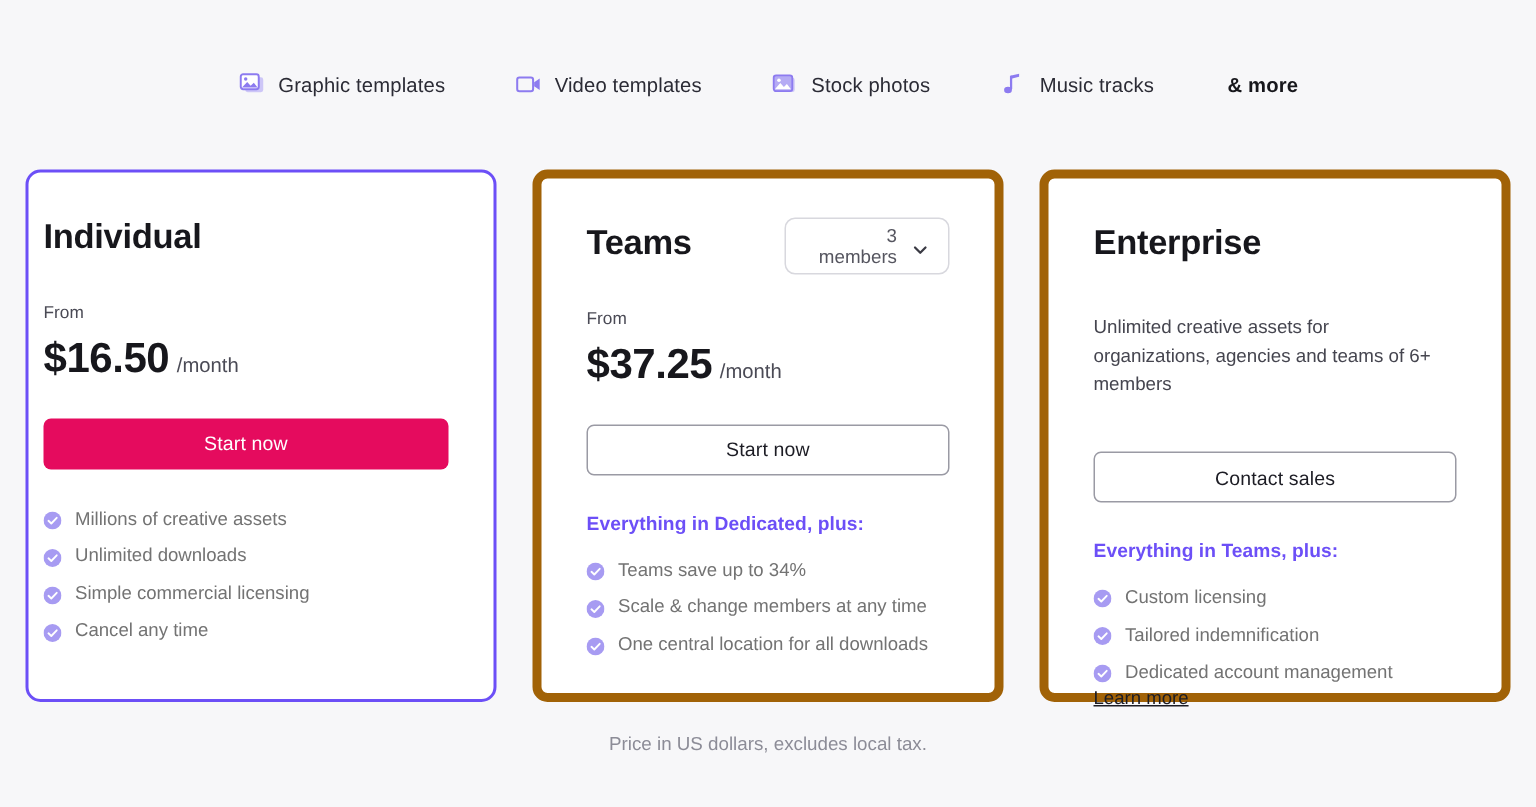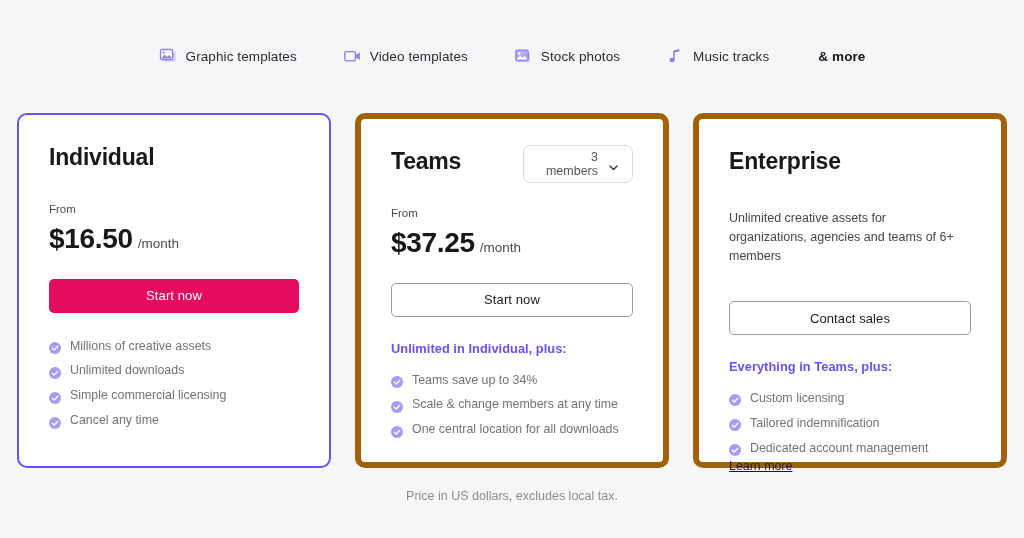--- a/index.html
+++ b/index.html
@@ -80,20 +80,21 @@
     position: relative;
     width: 314px;
     background: #ffffff;
     border-radius: 10px;
     border: 6px solid #a16207;
     padding: 30px 30px 0 30px;
   }
 
   .card.featured {
     border: 2.5px solid #6c4ff7;
+    padding-left: 10px;
   }
 
   .card-head {
     display: flex;
     align-items: flex-start;
     justify-content: space-between;
     min-height: 34px;
   }
 
   .card-title {
@@ -376,21 +377,21 @@
       <div class="from-label">From</div>
       <div class="price-row">
         <span class="price-amount">$37.25</span>
         <span class="price-period">/month</span>
       </div>
 
       <div class="cta-slot">
         <button class="cta cta-secondary">Start now</button>
       </div>
 
-      <div class="features-heading">Unlimited in Individual, plus:</div>
+      <div class="features-heading">Everything in Dedicated, plus:</div>
 
       <ul class="features">
         <li>
           <span class="check-icon">
             <svg width="12" height="12" viewBox="0 0 12 12">
                 <circle cx="6" cy="6" r="6" fill="#a79bf2"></circle>
                 <path d="M3.3 6.2 L5.2 8 L8.8 4.2" stroke="#ffffff" stroke-width="1.25" fill="none" stroke-linecap="round" stroke-linejoin="round"></path>
               </svg>
           </span>
           <span class="feature-text">Teams save up to 34%</span>

